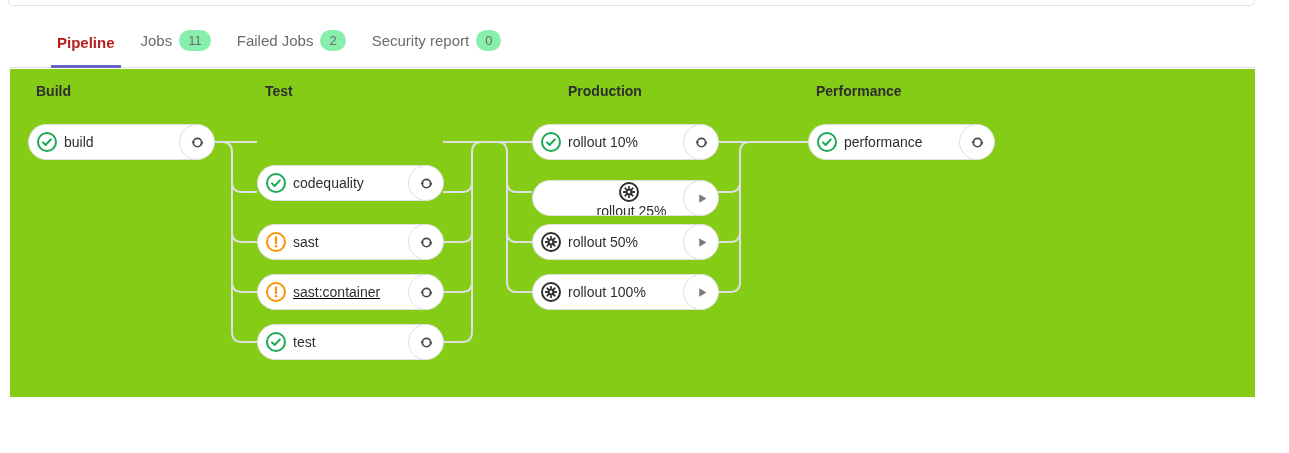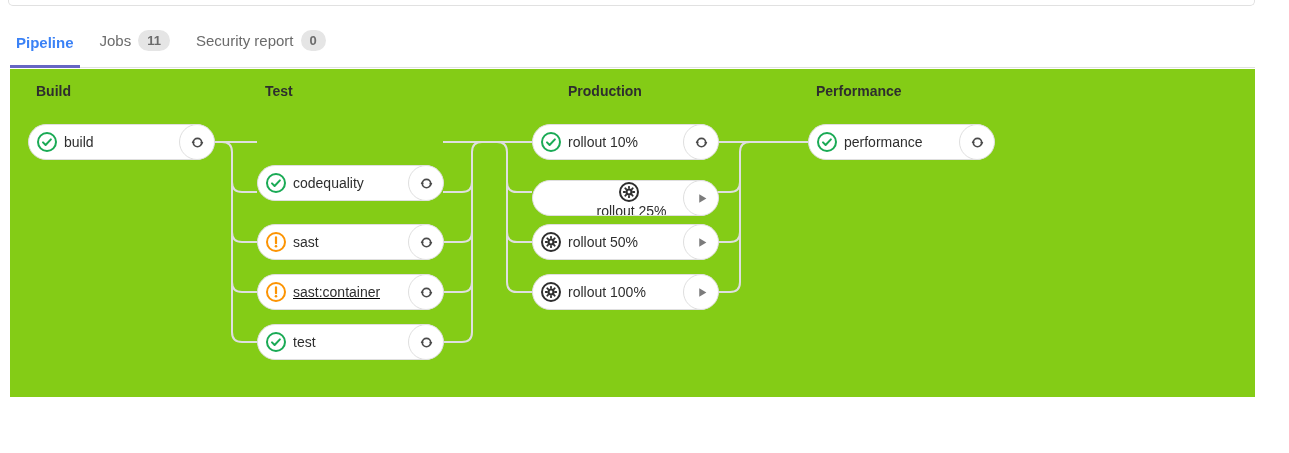--- a/index.html
+++ b/index.html
@@ -21,24 +21,24 @@
     border-bottom:1px solid #e1e1e1;
     display:flex;align-items:flex-end;box-sizing:border-box;
   }
   .tab{
     display:flex;align-items:center;
     padding:15px 6px 14px;margin-right:14px;
     font-size:15px;color:#6b6b6b;cursor:pointer;
     border-bottom:3px solid transparent;margin-bottom:-1px;
     text-decoration:none;
   }
-  .tab.active{color:#3b82f6;font-weight:700;border-bottom-color:#6666c4;}
+  .tab.active{color:#b91c1c;font-weight:700;border-bottom-color:#6666c4;margin-left:41px;}
   .badge{
     display:inline-block;margin-left:7px;padding:2px 9px;
-    background:#e5e5e5;color:#6b6b6b;font-size:13px;font-weight:700;
+    background:#86efac;color:#6b6b6b;font-size:13px;font-weight:400;
     border-radius:11px;line-height:17px;
   }
   
   .graph{
     position:absolute;left:10px;top:69px;width:1245px;height:328px;
     background:#84cc16;
   }
   .connectors{position:absolute;left:0;top:0;pointer-events:none;}
   .stage-header{
     position:absolute;font-size:14px;font-weight:700;color:#2e2e2e;
@@ -66,20 +66,24 @@
 
 <div class="panel-edge"></div>
 
 <nav class="tabs">
   <a class="tab active">
     <span>Pipeline</span>
   </a>
   <a class="tab">
     <span>Jobs</span>
     <span class="badge">11</span>
+  </a>
+  <a class="tab">
+    <span>Failed Jobs</span>
+    <span class="badge">2</span>
   </a>
   <a class="tab">
     <span>Security report</span>
     <span class="badge">0</span>
   </a>
 </nav>
 
 <div class="graph" id="graph">
     <svg class="connectors" width="1245" height="328" viewBox="0 0 1245 328">
      <path d="M204 73 H247" fill="none" stroke="#dfdfdf" stroke-width="2"></path>

